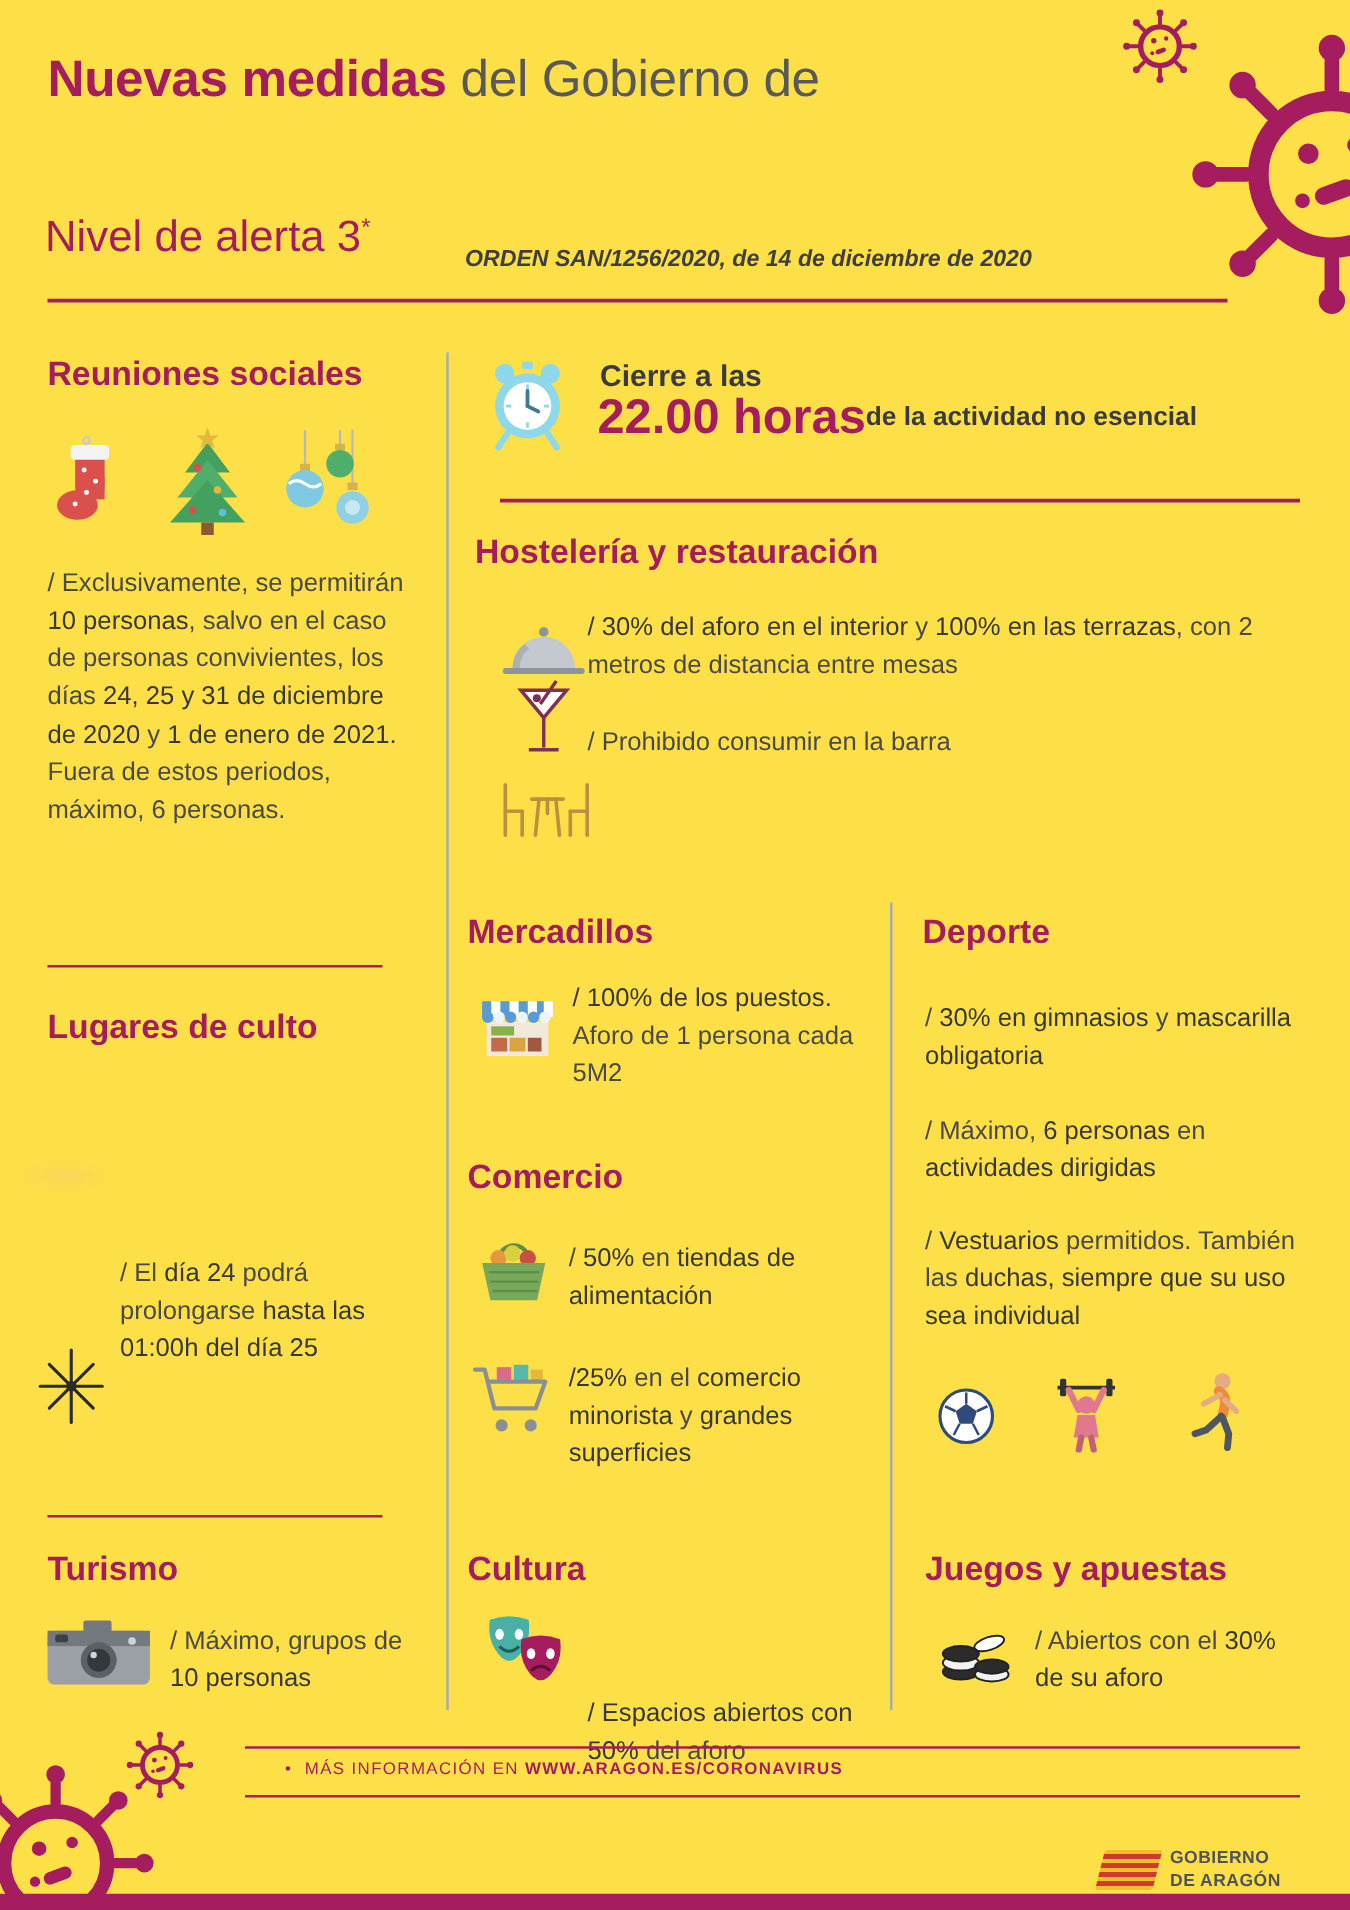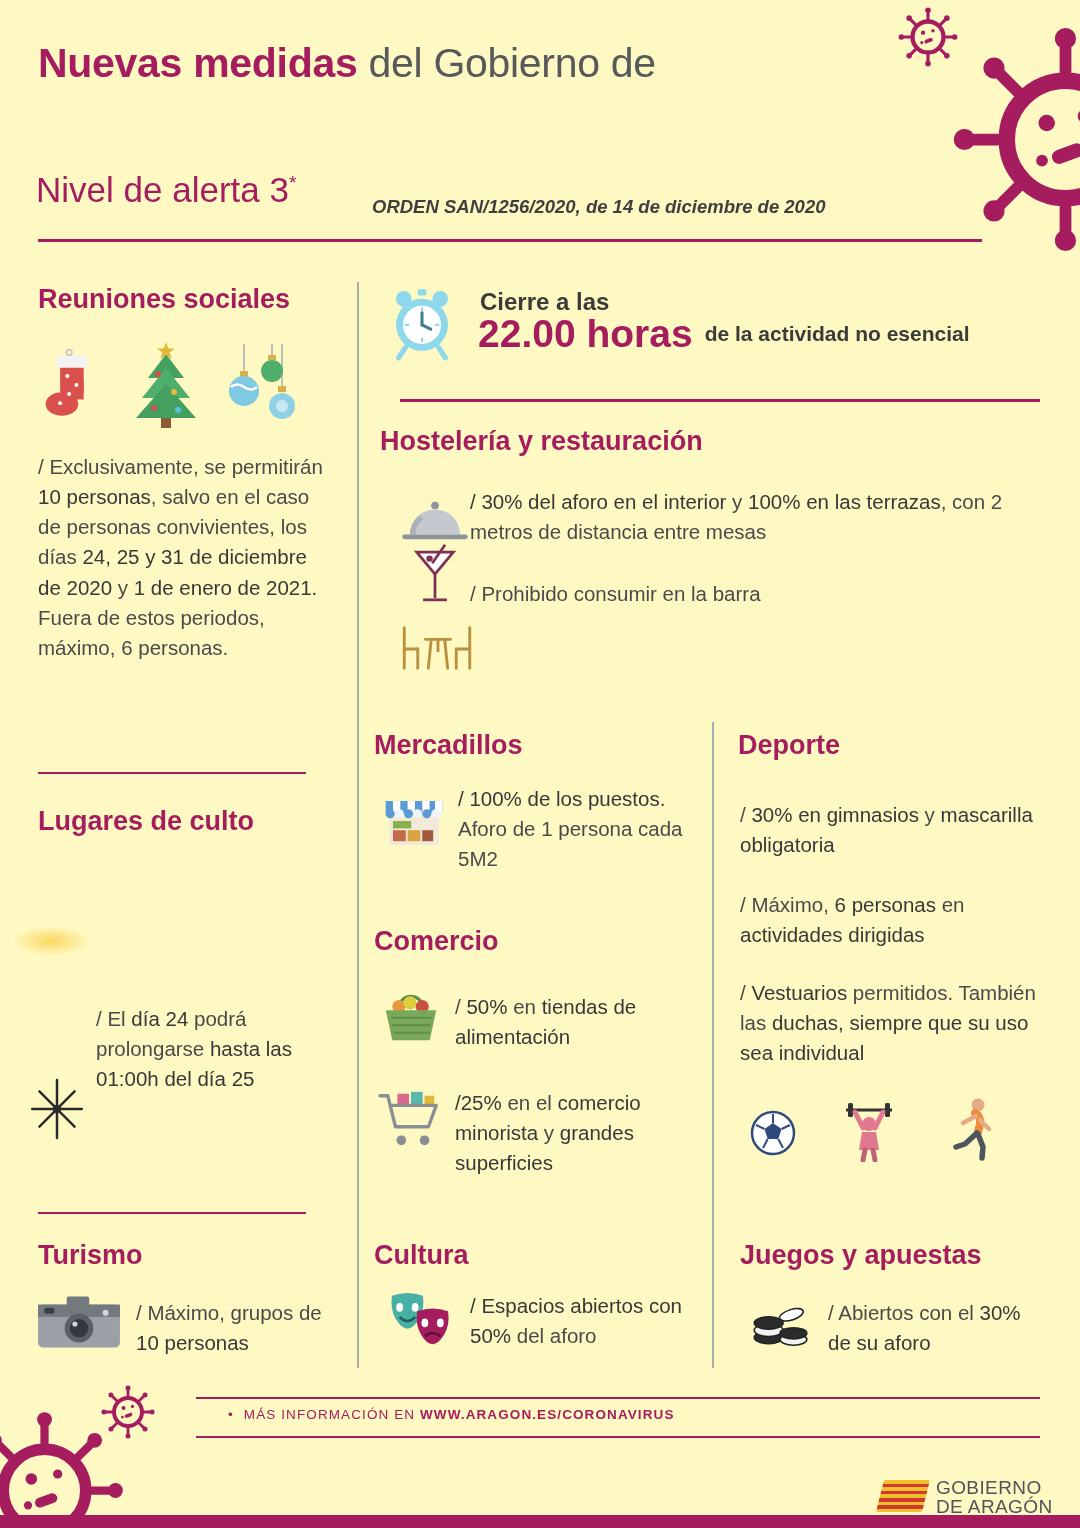--- a/index.html
+++ b/index.html
@@ -1,43 +1,43 @@
 <!DOCTYPE html>
 <html style="--accent: #a51d5f; --dark-text: #4a4a4a; --title-gray: #58595b; --clock-blue: #8ed8eb;"><head>
 <meta charset="utf-8">
 <style>
   *{margin:0;padding:0;box-sizing:border-box}
   html,body{background:#9a9a9a}
   body{font-family:"Liberation Sans","DejaVu Sans",sans-serif}
-  .page{position:relative;width:1080px;height:1528px;background:#fef9c3;overflow:hidden;margin:0 auto}
+  .page{position:relative;width:1080px;height:1528px;background:#fde047;overflow:hidden;margin:0 auto}
   .title-line{position:absolute;font-size:41px;color:var(--title-gray,#58595b);letter-spacing:-0.3px;white-space:nowrap}
   .title-line .b{font-weight:700}
   .accent{color:var(--accent,#a51d5f)}
   .sup{vertical-align:super;font-size:55%}
   .alert{position:absolute;font-size:35px;color:var(--accent,#a51d5f)}
   .orden{position:absolute;font-size:18.5px;font-style:italic;font-weight:700;color:#3f3f3f}
   .rule{position:absolute;background:var(--accent,#a51d5f)}
   .vrule{position:absolute;width:2px;background:#ababab}
   .sec-title{position:absolute;font-weight:700;font-size:27px;color:var(--accent,#a51d5f);white-space:nowrap}
   .body-text{position:absolute;font-size:20.5px;line-height:1.47;color:#4a4a4a}
   .body-text .b{font-weight:400;color:#383838}
   .cierre-intro{position:absolute;font-size:24px;font-weight:700;color:#3b3b3b}
   .cierre-row{position:absolute;display:flex;align-items:center}
   .cierre-time{font-size:39px;font-weight:700;color:var(--accent,#a51d5f);white-space:nowrap}
-  .cierre-scope{font-size:21px;font-weight:700;color:#3b3b3b;margin-left:12px;white-space:nowrap}
+  .cierre-scope{font-size:21px;font-weight:700;color:#3b3b3b;white-space:nowrap}
   .virus{position:absolute;color:var(--accent,#a51d5f)}
   .icon{position:absolute}
   .candle-glow{position:absolute;width:78px;height:30px;border-radius:50%;
     background:radial-gradient(ellipse at center,rgba(250,214,90,0.95),rgba(250,214,90,0) 72%)}
   .footer-info{position:absolute;font-size:13.5px;letter-spacing:1.1px;color:var(--accent,#a51d5f);white-space:nowrap}
   .footer-info .lnk{font-weight:700}
   .footer-info .blt{margin-right:10px}
   .flag{position:absolute;width:46px;height:32px;transform:skewX(-14deg);border-radius:2px;
     background:repeating-linear-gradient(180deg,#f0bf2e 0 3.6px,#cf392e 3.6px 7.2px)}
-  .logo-text{position:absolute;font-weight:400;color:#51535a;font-size:19px;line-height:1.08;letter-spacing:0.4px;white-space:nowrap}
+  .logo-text{position:absolute;font-weight:700;color:#51535a;font-size:14px;line-height:1.08;letter-spacing:0.4px;white-space:nowrap}
   .bottom-bar{position:absolute;left:0;top:1515px;width:1080px;height:13px;background:var(--accent,#a51d5f)}
 </style>
 </head>
 <body>
 
 <svg width="0" height="0" style="position:absolute" aria-hidden="true">
   <defs>
     <g id="virus">
       <circle cx="50" cy="50" r="25" fill="none" stroke="currentColor" stroke-width="7"></circle>
       <g stroke="currentColor" stroke-width="5" stroke-linecap="round">
@@ -274,21 +274,21 @@
   <svg class="icon" style="left:378px;top:1290px" width="84" height="62" viewBox="0 0 86 64">
     <path d="M14 6 q16 -6 32 0 q2 14 -4 24 q-6 10 -12 10 q-6 0 -12 -10 q-6 -10 -4 -24z" fill="#49b0a5"></path>
     <ellipse cx="22" cy="18" rx="3.5" ry="4.5" fill="#ffffff"></ellipse>
       <ellipse cx="38" cy="18" rx="3.5" ry="4.5" fill="#ffffff"></ellipse>
     <path d="M22 28 q8 8 16 0" stroke="#1d5f58" stroke-width="2.5" fill="none"></path>
     <path d="M40 22 q16 -6 32 0 q2 14 -4 24 q-6 10 -12 10 q-6 0 -12 -10 q-6 -10 -4 -24z" fill="#a51d5f"></path>
     <ellipse cx="48" cy="34" rx="3.5" ry="4.5" fill="#ffffff"></ellipse>
       <ellipse cx="64" cy="34" rx="3.5" ry="4.5" fill="#ffffff"></ellipse>
     <path d="M48 48 q8 -7 16 0" stroke="#5e1036" stroke-width="2.5" fill="none"></path>
   </svg>
-  <div class="body-text" style="left:470px;top:1291px;width:235px"><span class="b">/ Espacios abiertos con 50%</span><span> del aforo</span></div>
+  <div class="body-text" style="left:470px;top:1356px;width:235px"><span class="b">/ Espacios abiertos con 50%</span><span> del aforo</span></div>
 
   <div class="sec-title" style="left:738px;top:730px">Deporte</div>
   <div class="body-text" style="left:740px;top:800px;width:302px"><span>/ </span><span class="b">30% en gimnasios</span><span> y </span><span class="b">mascarilla obligatoria</span></div>
   <div class="body-text" style="left:740px;top:890px;width:308px"><span>/ Máximo, </span><span class="b">6 personas</span><span> en </span><span class="b">actividades dirigidas</span></div>
   <div class="body-text" style="left:740px;top:978px;width:315px"><span>/ </span><span class="b">Vestuarios</span><span> permitidos. También las </span><span class="b">duchas, siempre que su uso sea individual</span></div>
 
   <svg class="icon" style="left:748px;top:1108px" width="50" height="50" viewBox="0 0 50 50">
     <circle cx="25" cy="25" r="21" fill="#ffffff" stroke="#2f4a7d" stroke-width="2.5"></circle>
     <polygon points="25,15 33.5,21 30.3,31 19.7,31 16.5,21" fill="#2f4a7d"></polygon>
     <g stroke="#2f4a7d" stroke-width="2">

